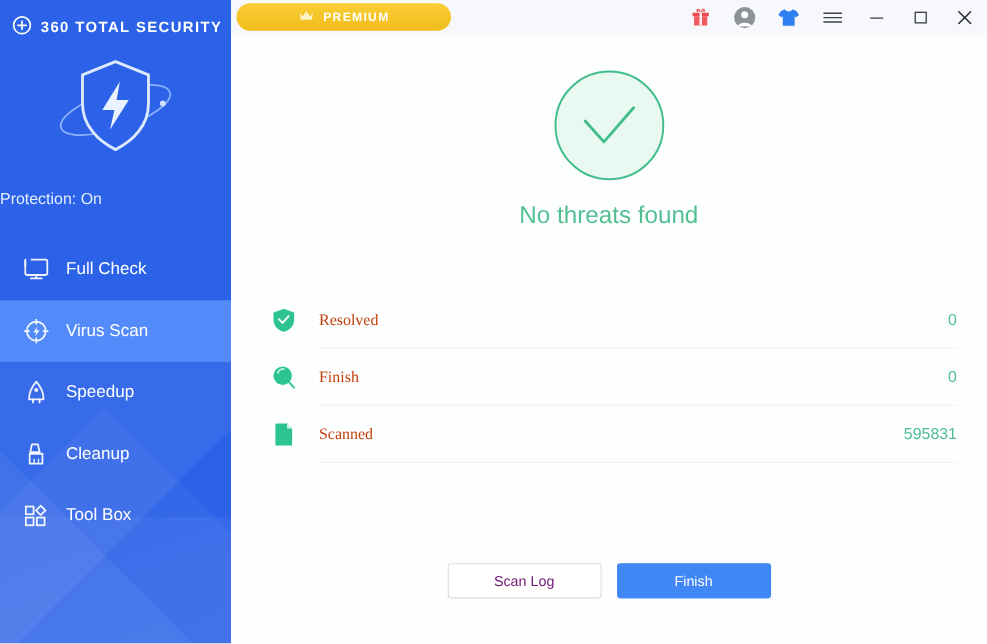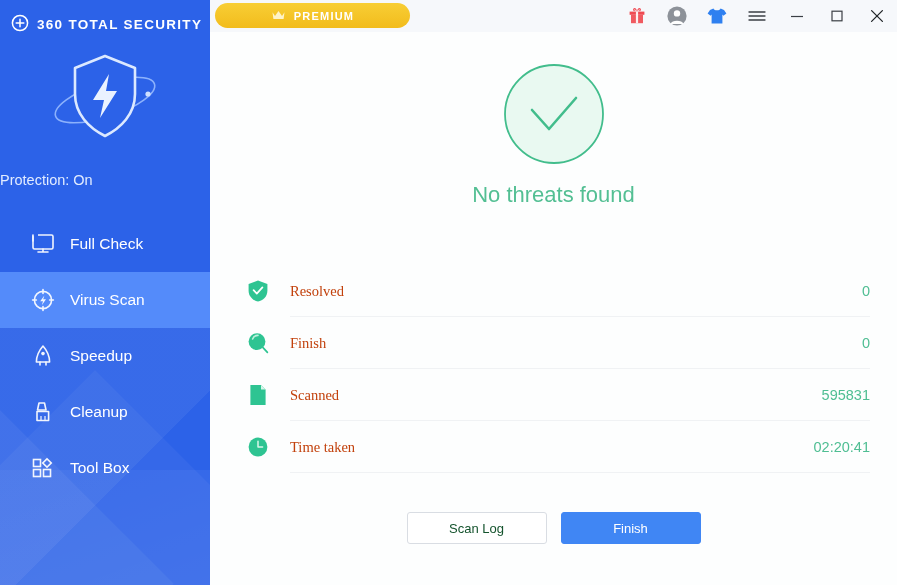--- a/index.html
+++ b/index.html
@@ -94,21 +94,21 @@
   #nav {
     position: relative;
     z-index: 3;
     margin-top: 28px;
   }
   .nav-item {
     position: relative;
     height: 56px;
     display: flex;
     align-items: center;
-    padding-left: 30px;
+    padding-left: 20px;
     cursor: pointer;
   }
   .nav-item.active {
     background: #548bfa;
   }
   .nav-item .nav-icon {
     flex: 0 0 30px;
     line-height: 0;
     opacity: 0.93;
   }
@@ -250,21 +250,21 @@
     border-radius: 3px;
     cursor: pointer;
     display: flex;
     align-items: center;
     justify-content: center;
     font-family: "Liberation Sans", sans-serif;
   }
   #scan-log-btn {
     background: #ffffff;
     border: 1px solid #d9dde3;
-    color: #14532d;
+    color: #701a75;
   }
   #finish-btn {
     background: #4086f4;
     border: 1px solid #4086f4;
     color: #ffffff;
   }
 </style>
 </head>
 <body>
 
@@ -467,31 +467,20 @@
             <svg width="22" height="24" viewBox="0 0 22 24">
               <path d="M3.4 2 L14 2 L18.6 6.6 L18.6 22 L3.4 22 Z" fill="#2ec492"></path>
               <path d="M14 2 L14 6.6 L18.6 6.6 Z" fill="#d7f6ea"></path>
             </svg>
           </span>
           <span class="r-label">Scanned</span>
           <span class="r-value">595831</span>
           <span class="r-divider"></span>
         </div>
 
-        <div class="result-row">
-          <span class="r-icon">
-            <svg width="22" height="24" viewBox="0 0 22 24">
-              <circle cx="11" cy="12" r="9.4" fill="#2ec492"></circle>
-              <path d="M11 6.2 V12 H15.6" fill="none" stroke="#d7f6ea" stroke-width="1.5" stroke-linecap="round" stroke-linejoin="round"></path>
-            </svg>
-          </span>
-          <span class="r-label">Time taken</span>
-          <span class="r-value">02:20:41</span>
-          <span class="r-divider"></span>
-        </div>
 
       </div>
 
       <div id="actions">
         <div class="btn" id="scan-log-btn">Scan Log</div>
         <div class="btn" id="finish-btn">Finish</div>
       </div>
 
     </div>
   </div>

